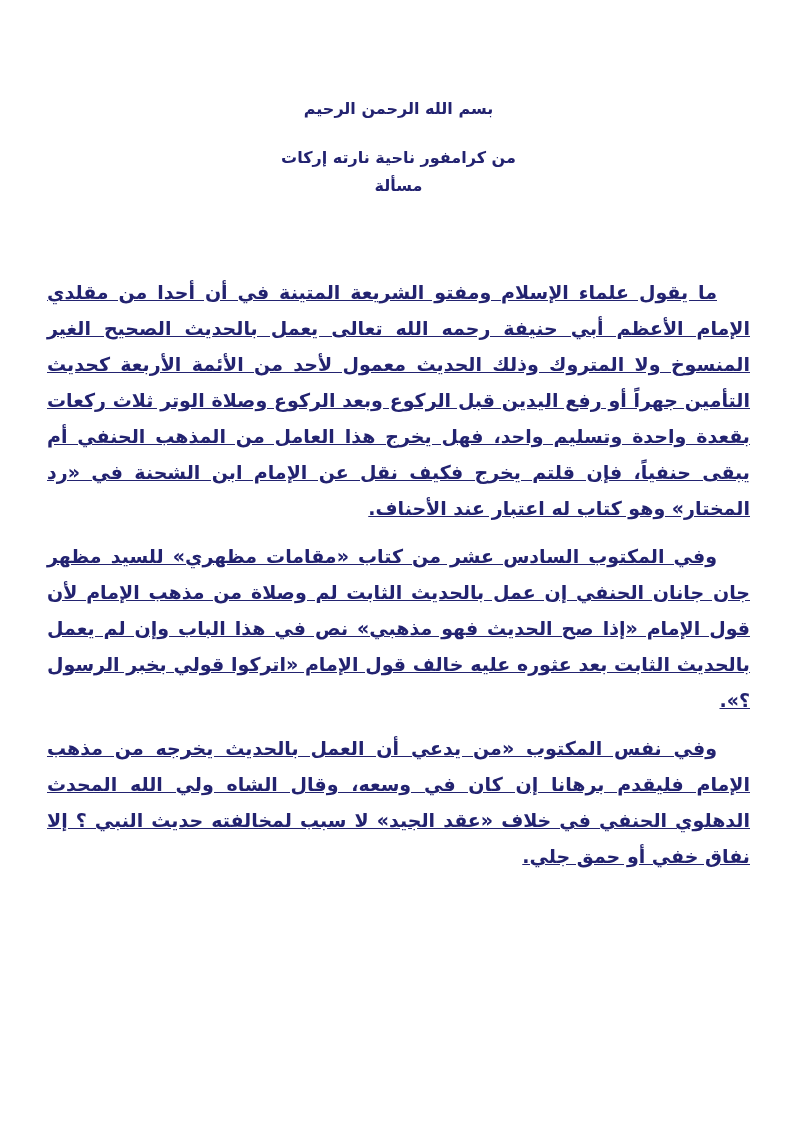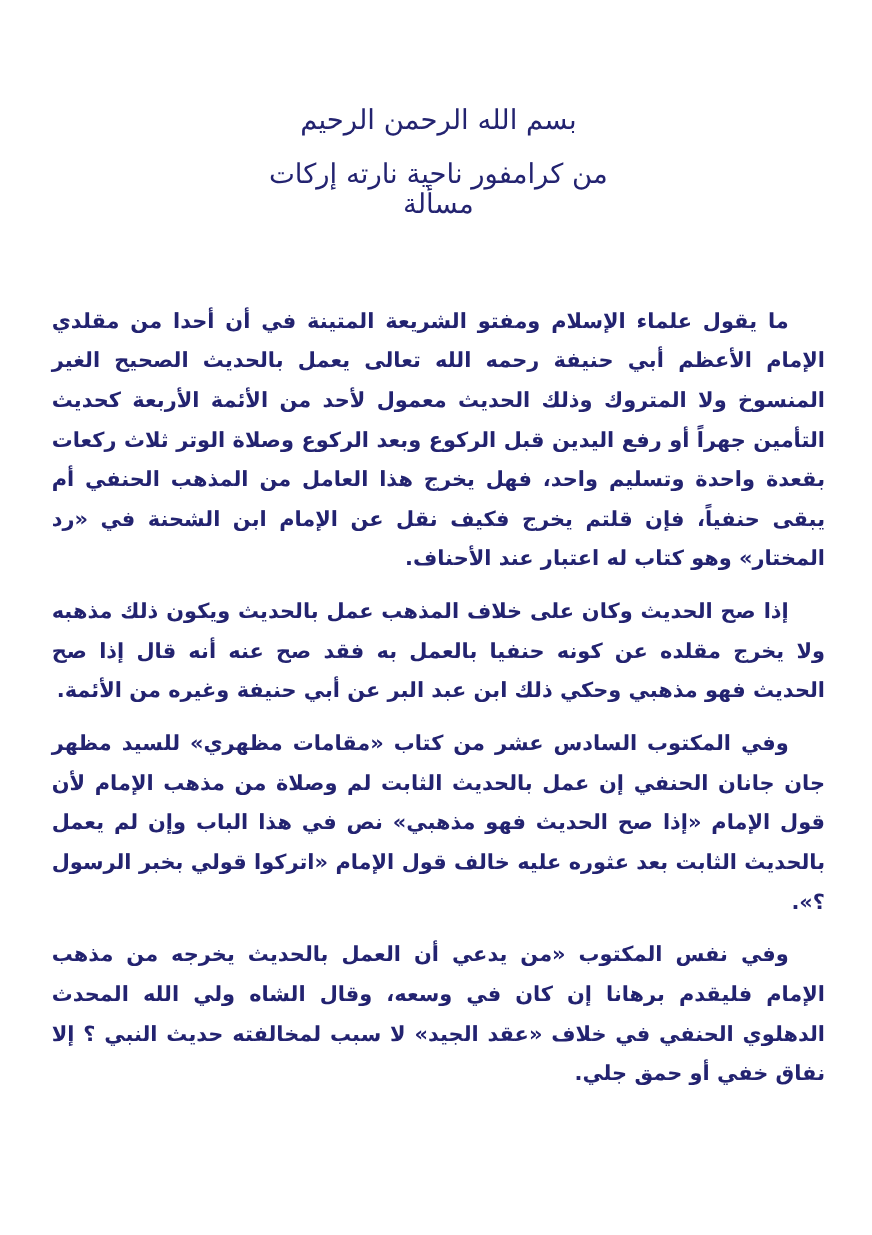--- a/index.html
+++ b/index.html
@@ -15,46 +15,46 @@
   .doc {
     direction: rtl;
     unicode-bidi: embed;
     padding: 95px 43px 0 47px;
     font-family: "DejaVu Sans", sans-serif;
     color: #232370;
     box-sizing: border-box;
   }
   .heading {
     text-align: center;
-    font-size: 25px;
-    font-weight: normal;
+    font-size: 16px;
+    font-weight: bold;
     line-height: 28px;
     margin: 0;
   }
   .basmala  { margin-bottom: 21px; }
   .subtitle { margin-top: 20px; }
   .paragraphs { margin-top: 74px; }
   .para {
     margin: 0 0 12px 0;
     font-size: 19px;
     font-weight: bold;
     line-height: 36px;
     text-align: justify;
     text-justify: inter-word;
     text-indent: 33px; 
+    text-decoration: underline;
   }
 </style>
 </head>
 <body>
 
 <div class="page" style="background: rgb(255, 255, 255);">
   <div class="doc" style="color: rgb(35, 35, 112);">
     <div class="heading basmala">بسم الله الرحمن الرحيم</div>
     <div class="heading subtitle">من كرامفور ناحية نارته إركات</div>
     <div class="heading title">مسألة</div>
     <div class="paragraphs">
         <p class="para">ما يقول علماء الإسلام ومفتو الشريعة المتينة في أن أحدا من مقلدي الإمام الأعظم أبي حنيفة رحمه الله تعالى يعمل بالحديث الصحيح الغير المنسوخ ولا المتروك وذلك الحديث معمول لأحد من الأئمة الأربعة كحديث التأمين جهراً أو رفع اليدين قبل الركوع وبعد الركوع وصلاة الوتر ثلاث ركعات بقعدة واحدة وتسليم واحد، فهل يخرج هذا العامل من المذهب الحنفي أم يبقى حنفياً، فإن قلتم يخرج فكيف نقل عن الإمام ابن الشحنة في «رد المختار» وهو كتاب له اعتبار عند الأحناف.</p>
-        <p class="para">إذا صح الحديث وكان على خلاف المذهب عمل بالحديث ويكون ذلك مذهبه ولا يخرج مقلده عن كونه حنفيا بالعمل به فقد صح عنه أنه قال إذا صح الحديث فهو مذهبي وحكي ذلك ابن عبد البر عن أبي حنيفة وغيره من الأئمة.</p>
         <p class="para">وفي المكتوب السادس عشر من كتاب «مقامات مظهري» للسيد مظهر جان جانان الحنفي إن عمل بالحديث الثابت لم وصلاة من مذهب الإمام لأن قول الإمام «إذا صح الحديث فهو مذهبي» نص في هذا الباب وإن لم يعمل بالحديث الثابت بعد عثوره عليه خالف قول الإمام «اتركوا قولي بخبر الرسول ؟».</p>
         <p class="para">وفي نفس المكتوب «من يدعي أن العمل بالحديث يخرجه من مذهب الإمام فليقدم برهانا إن كان في وسعه، وقال الشاه ولي الله المحدث الدهلوي الحنفي في خلاف «عقد الجيد» لا سبب لمخالفته حديث النبي ؟ إلا نفاق خفي أو حمق جلي.</p>
       </div>
   </div>
 </div>
 
 </body></html>

